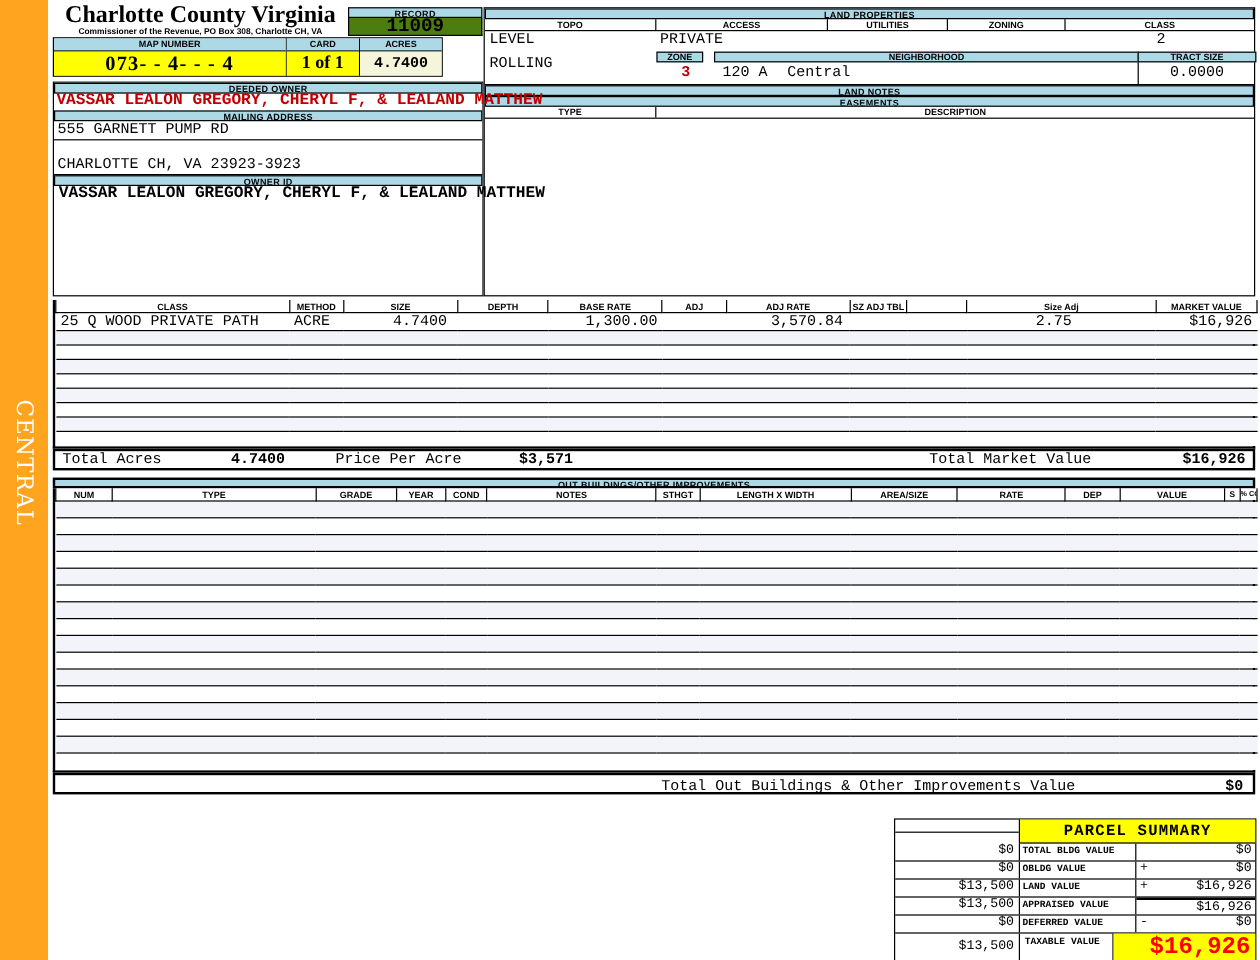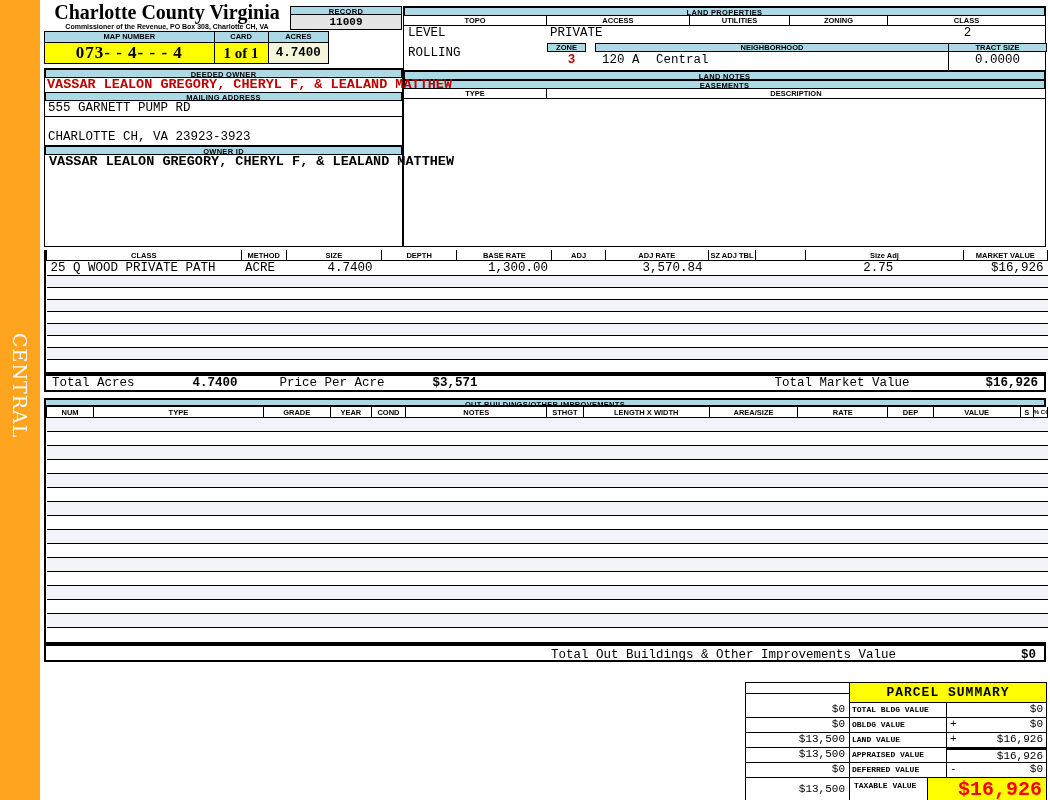--- a/index.html
+++ b/index.html
@@ -10,23 +10,23 @@
     font-family:"DejaVu Serif","Liberation Serif",serif;font-size:19px;color:#fdfdfd;letter-spacing:1px;}
   .mono{font-family:"Liberation Mono","DejaVu Sans Mono",monospace;}
   .bar{background:#ADD8E6;border:1px solid #000;font-size:7.5px;font-weight:bold;
     text-align:center;height:9px;line-height:9px;letter-spacing:.3px;overflow:hidden;box-sizing:border-box;}
   .abs{position:absolute;box-sizing:border-box;}
   
   .county-title{font-family:"Liberation Serif","DejaVu Serif",serif;font-weight:bold;font-size:20px;
     text-align:center;line-height:21px;}
   .county-sub{font-size:7px;font-weight:bold;text-align:center;line-height:8px;}
   .record-box{left:290px;top:6px;width:112px;}
-  .record-val{background:#e5e5e5;border:1px solid #000;border-top:none;text-align:center;
-    font-weight:bold;font-size:11px;height:15px;line-height:15px;box-sizing:border-box;}
-  .id-table{left:44px;top:31px;width:285px;height:33px;display:flex;border:1px solid #000;}
+  .record-val{background:#4d7c0f;border:1px solid #000;border-top:none;text-align:center;
+    font-weight:bold;font-size:16px;height:15px;line-height:15px;box-sizing:border-box;}
+  .id-table{left:44px;top:31px;width:325px;height:33px;display:flex;border:1px solid #000;}
   .id-col{display:flex;flex-direction:column;border-right:1px solid #000;box-sizing:border-box;}
   .id-col:last-child{border-right:none;}
   .id-head{background:#ADD8E6;border-bottom:1px solid #000;font-size:7.5px;font-weight:bold;
     text-align:center;height:10px;line-height:10px;}
   .id-val{flex:1;text-align:center;font-weight:bold;display:flex;align-items:center;justify-content:center;}
   .v-map{background:#FFFF00;font-family:"Liberation Serif",serif;font-size:17px;letter-spacing:1px;}
   .v-card{background:#FFFF00;font-family:"Liberation Serif",serif;font-size:15px;}
   .v-acres{background:#F5F5DC;font-family:"Liberation Mono",monospace;font-size:12.5px;}
   
   .left-panel{left:44px;top:68px;width:359px;height:179px;border:1px solid #000;background:#fff;z-index:3;}

